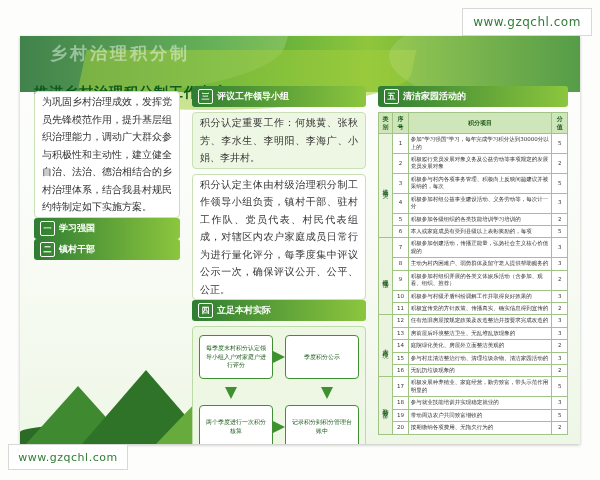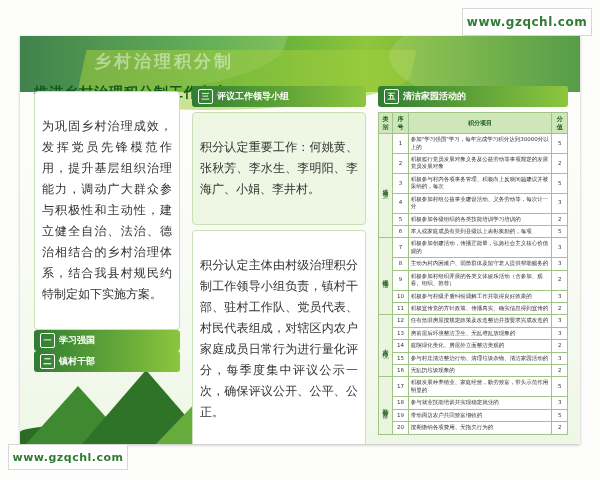--- a/index.html
+++ b/index.html
@@ -1,42 +1,42 @@
 <!DOCTYPE html>
 <html><head>
 <meta charset="utf-8">
 <style>
   html,body{margin:0;padding:0;}
   body{width:600px;height:480px;background:#ffffff;font-family:"DejaVu Sans","Liberation Sans",sans-serif;overflow:hidden;}
   .page{position:relative;width:600px;height:480px;background:#fdfdfb;}
 
   
-  .wm{position:absolute;background:#ffffff;border:1px solid #d8d8d8;color:#2f7d32;font-weight:bold;
+  .wm{position:absolute;background:#ffffff;border:1px solid #d8d8d8;color:#2f7d32;font-weight:normal;
       display:flex;align-items:center;justify-content:center;letter-spacing:.5px;}
   .wm-top{right:8px;top:8px;width:128px;height:26px;font-size:12px;}
   .wm-bot{left:8px;bottom:10px;width:118px;height:24px;font-size:11px;}
 
   
   .sheet{position:absolute;left:20px;top:36px;width:560px;height:408px;
          background:linear-gradient(180deg,#ffffff 0%,#f7fbf3 60%,#eef7e6 100%);
          box-shadow:0 1px 3px rgba(0,0,0,.25);overflow:hidden;}
 
   
   .banner{position:absolute;left:0;top:0;width:560px;height:56px;
           background:linear-gradient(90deg,#1d6b2a 0%,#4aa33a 35%,#8fc63d 62%,#3f8f2f 100%);}
   .swoosh1{position:absolute;left:-20px;top:-10px;width:280px;height:70px;
            background:rgba(255,255,255,.16);border-radius:0 0 70% 0;transform:skewX(-18deg);}
   .swoosh2{position:absolute;left:60px;top:14px;width:330px;height:60px;
            background:rgba(160,205,60,.55);border-radius:0 0 60% 40%;transform:skewX(-12deg);}
   .swoosh3{position:absolute;right:-30px;top:-16px;width:220px;height:86px;
            background:rgba(255,255,255,.12);border-radius:50% 0 0 60%;transform:skewX(10deg);}
   .bantitle{position:absolute;left:14px;top:48px;font-size:14px;font-weight:bold;color:#0f5a1d;
             letter-spacing:1px;white-space:nowrap;}
-  .bantitle-ghost{position:absolute;left:30px;top:14px;font-size:17px;font-weight:bold;
-                  color:rgba(255,255,255,.45);letter-spacing:3px;white-space:nowrap;margin-left:44px;}
+  .bantitle-ghost{position:absolute;left:30px;top:6px;font-size:17px;font-weight:bold;
+                  color:rgba(255,255,255,.45);letter-spacing:3px;white-space:nowrap;}
 
   
   .mount{position:absolute;left:0;bottom:0;width:230px;height:86px;overflow:hidden;}
   .m1{position:absolute;left:6px;bottom:0;width:0;height:0;border-left:52px solid transparent;
       border-right:52px solid transparent;border-bottom:58px solid #3f8a31;}
   .m2{position:absolute;left:62px;bottom:0;width:0;height:0;border-left:64px solid transparent;
       border-right:64px solid transparent;border-bottom:74px solid #2f7328;}
   .m3{position:absolute;left:136px;bottom:0;width:0;height:0;border-left:44px solid transparent;
       border-right:44px solid transparent;border-bottom:46px solid #66ab3c;}
   .grass{position:absolute;left:0;bottom:0;width:240px;height:20px;background:#2b6b25;border-radius:40% 60% 0 0;}
@@ -45,22 +45,22 @@
   .col{position:absolute;top:50px;}
   .col1{left:14px;width:146px;}
   .col2{left:172px;width:174px;}
   .col3{left:358px;width:190px;}
 
   .secthead{display:flex;align-items:center;gap:4px;background:linear-gradient(90deg,#2f7d32,#8cc63e);
             color:#fff;border-radius:3px;padding:3px 6px;font-size:9px;font-weight:bold;white-space:nowrap;}
   .secthead .num{display:inline-block;min-width:13px;height:13px;line-height:13px;text-align:center;
                  border:1px solid #fff;border-radius:2px;font-size:8px;}
 
-  .card{background:#fff;border:1px solid #c9e0b6;border-radius:4px;margin-top:5px;padding:24px 7px;
-        font-size:12px;line-height:1.75;color:#333;text-align:justify;}
+  .card{background:#fff;border:1px solid #c9e0b6;border-radius:4px;margin-top:5px;padding:1px 7px;
+        font-size:10px;line-height:1.75;color:#333;text-align:justify;}
   .card.green{background:#eef7e3;}
 
   
   .flowwrap{background:#eef7e3;border:1px solid #bcdca6;border-radius:4px;margin-top:5px;padding:8px 6px;}
   .flowrow{display:flex;align-items:center;justify-content:space-between;margin-bottom:8px;}
   .fbox{width:66px;min-height:36px;background:#fff;border:1.5px solid #3f9030;border-radius:4px;
         display:flex;align-items:center;justify-content:center;text-align:center;
         font-size:6px;line-height:1.45;color:#1d5c1c;padding:3px 4px;}
   .arrowR{width:0;height:0;border-top:6px solid transparent;border-bottom:6px solid transparent;
           border-left:12px solid #3f9030;}

